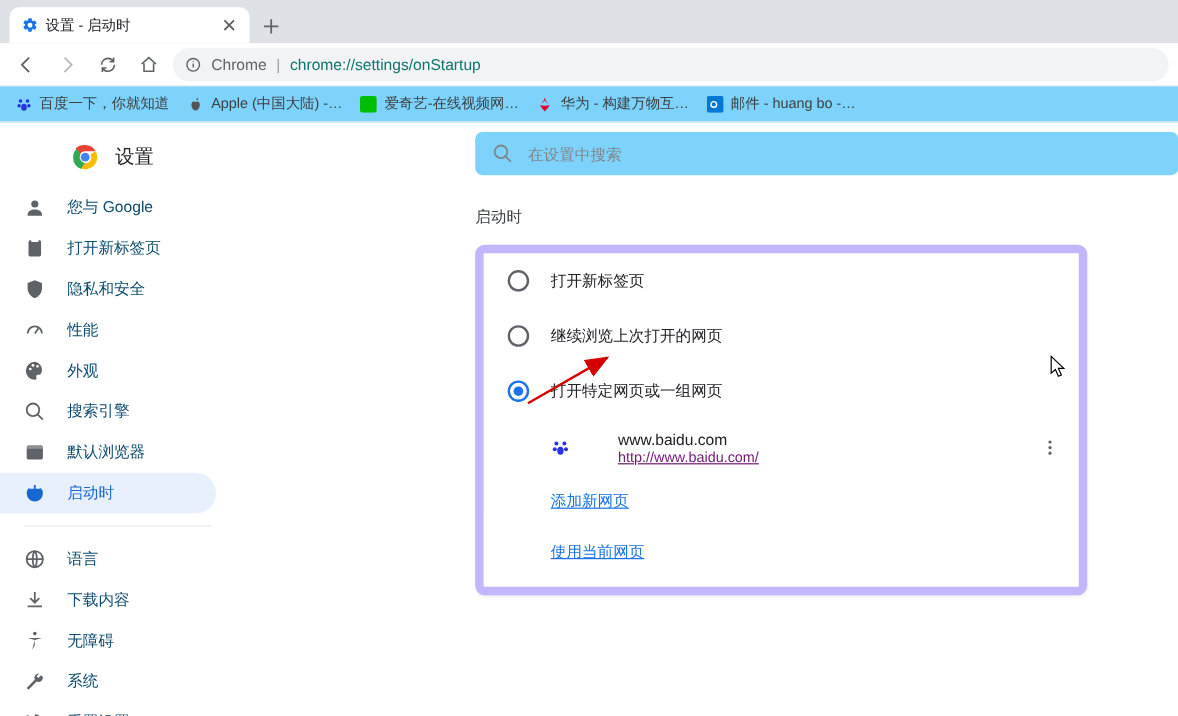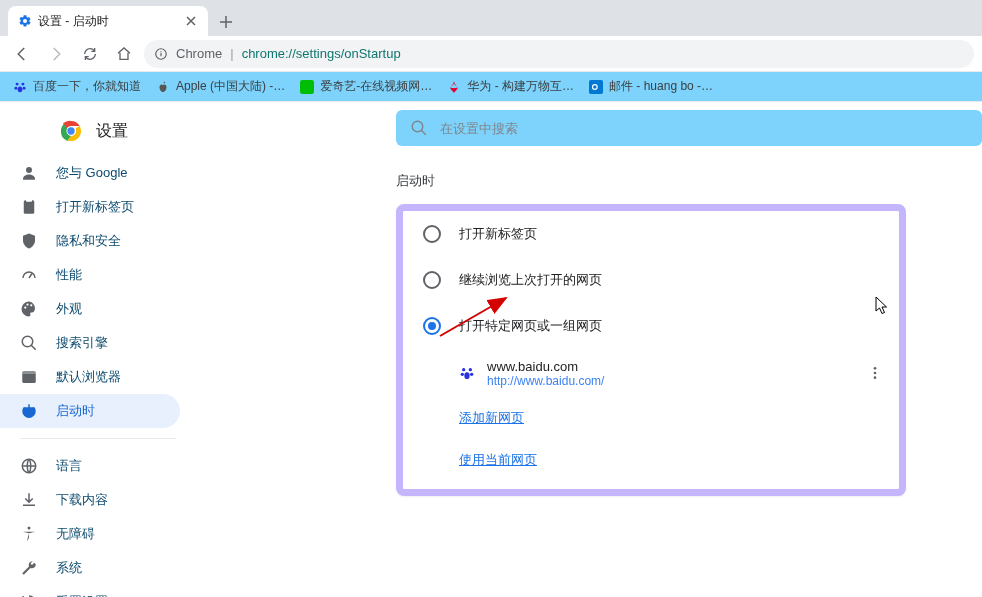--- a/index.html
+++ b/index.html
@@ -52,23 +52,23 @@
 
     .card { background: #fff; border: 7px solid #c4b5fd; border-radius: 8px; box-shadow: 0 1px 2px rgba(60,64,67,0.08); width: 510px; }
     .radio-row { display: flex; align-items: center; gap: 18px; padding: 14px 20px; font-size: 13px; color: #202124; cursor: pointer; }
     .radio { width: 18px; height: 18px; border: 2px solid #5f6368; border-radius: 50%; position: relative; flex-shrink: 0; }
     .radio.checked { border-color: #1a73e8; }
     .radio.checked::after { content: ""; position: absolute; left: 3px; top: 3px; width: 8px; height: 8px; background: #1a73e8; border-radius: 50%; }
 
     .startup-pages { padding-left: 56px; padding-right: 8px; }
     .page-entry { display: flex; align-items: center; gap: 12px; padding: 8px 0; }
     .page-favicon { width: 16px; height: 16px; color: #2932e1; }
-    .page-info { flex: 1; }
+    .page-info { flex: 1; margin-left: 28px; }
     .page-title { font-size: 13px; color: #202124; }
-    .page-url { font-size: 12px; color: #3b82f6; }
+    .page-url { font-size: 12px; color: #701a75; text-decoration: underline; }
     .more-btn { width: 32px; height: 32px; display: flex; align-items: center; justify-content: center; cursor: pointer; color: #5f6368; border-radius: 16px; }
 
     .link-row { padding: 12px 0 12px 0; }
     .text-link { color: #1a73e8; font-size: 13px; text-decoration: underline; cursor: pointer; }
     .card-pad-bottom { height: 8px; }
 
     .cursor-icon { position: absolute; left: 875px; top: 296px; pointer-events: none; }
 
     .arrow-svg { position: absolute; left: 436px; top: 290px; pointer-events: none; }
 

